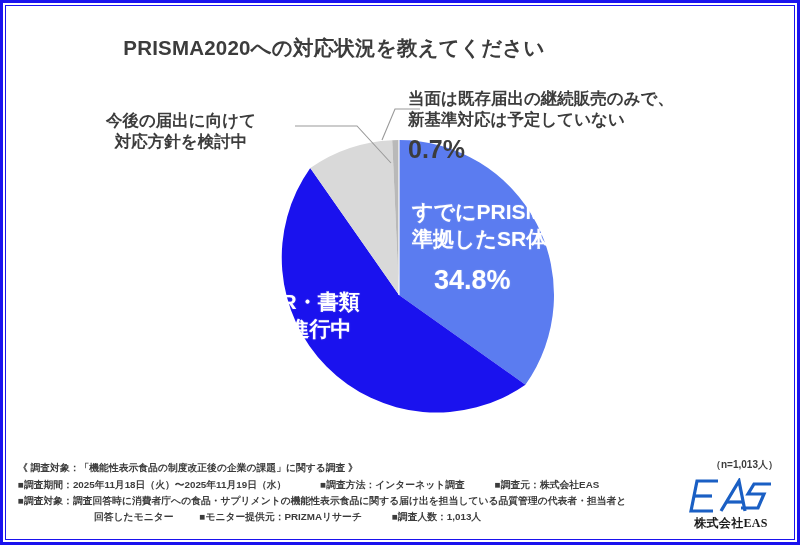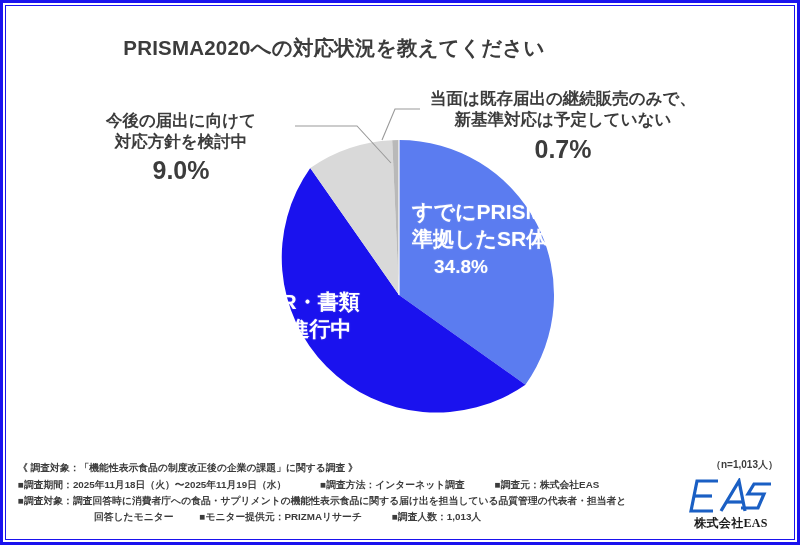--- a/index.html
+++ b/index.html
@@ -60,35 +60,34 @@
   .callout .pct { font-size: 25px; display: block; margin-top: 1px; }
 
   #callout-gray {
     left: 56px; top: 110px;
     width: 250px;
     text-align: center;
   }
   #callout-tiny {
     left: 408px; top: 88px;
     width: 310px;
-    text-align: center;
   }
   #callout-tiny .pct { margin-top: 2px; }
 
   
   .inlabel {
     position: absolute;
     color: #ffffff;
     font-weight: bold;
     line-height: 1.30;
     text-shadow:
       0 0 2px rgba(255,255,255,0.25);
   }
   .inlabel .txt { font-size: 21px; display: block; white-space: nowrap; }
-  .inlabel .pct { font-size: 19px; display: block; margin-top: 2px; }
+  .inlabel .pct { font-size: 27px; display: block; margin-top: 10px; }
 
   #inlabel-light {
     left: 412px; top: 198px;
     text-align: left;
   }
   #inlabel-light .pct { margin-left: 22px; }
 
   #inlabel-dark {
     left: 140px; top: 288px;
     width: 268px;
@@ -168,21 +167,20 @@
     <polyline points="0,8 62,8 96,45" fill="none" stroke="#9a9a9a" stroke-width="1.1"></polyline>
   </svg>
 
   <svg class="leader" style="left:378px; top:106px;" width="48" height="40">
     <polyline points="42,3 17,3 4,34" fill="none" stroke="#9a9a9a" stroke-width="1.1"></polyline>
   </svg>
 
   <div class="callout" id="callout-gray">
     <span class="txt">今後の届出に向けて</span>
     <span class="txt">対応方針を検討中</span>
-    <span class="pct">9.0%</span>
   </div>
 
   <div class="callout" id="callout-tiny">
     <span class="txt">当面は既存届出の継続販売のみで、</span>
     <span class="txt">新基準対応は予定していない</span>
     <span class="pct">0.7%</span>
   </div>
 
   <div class="inlabel" id="inlabel-light">
     <span class="txt">すでにPRISMA2020に</span>

